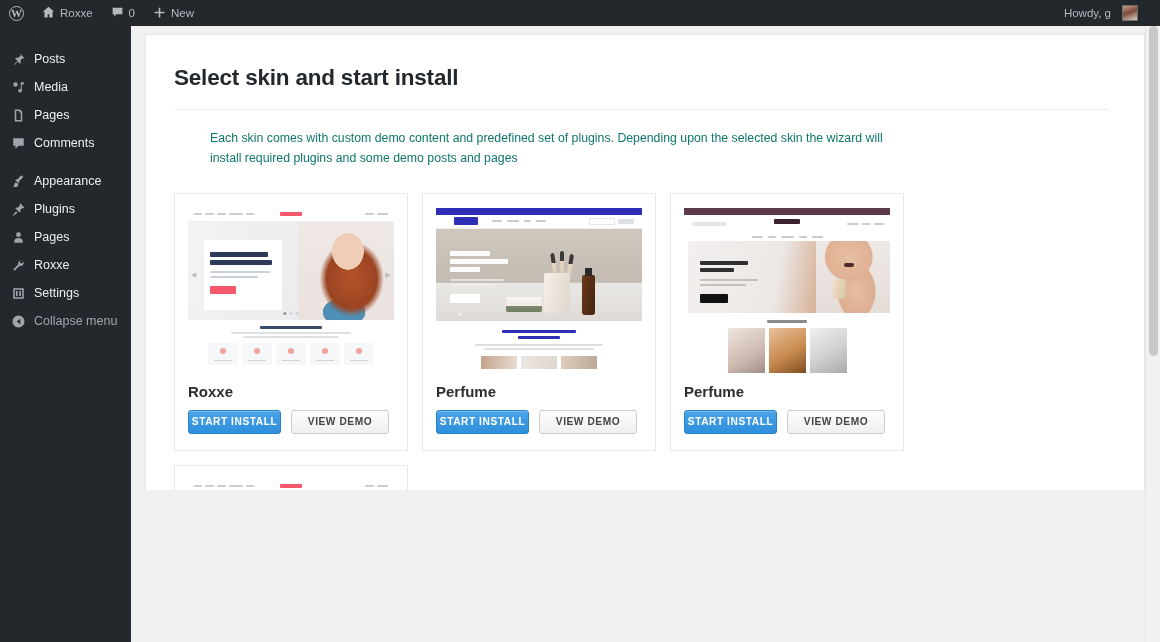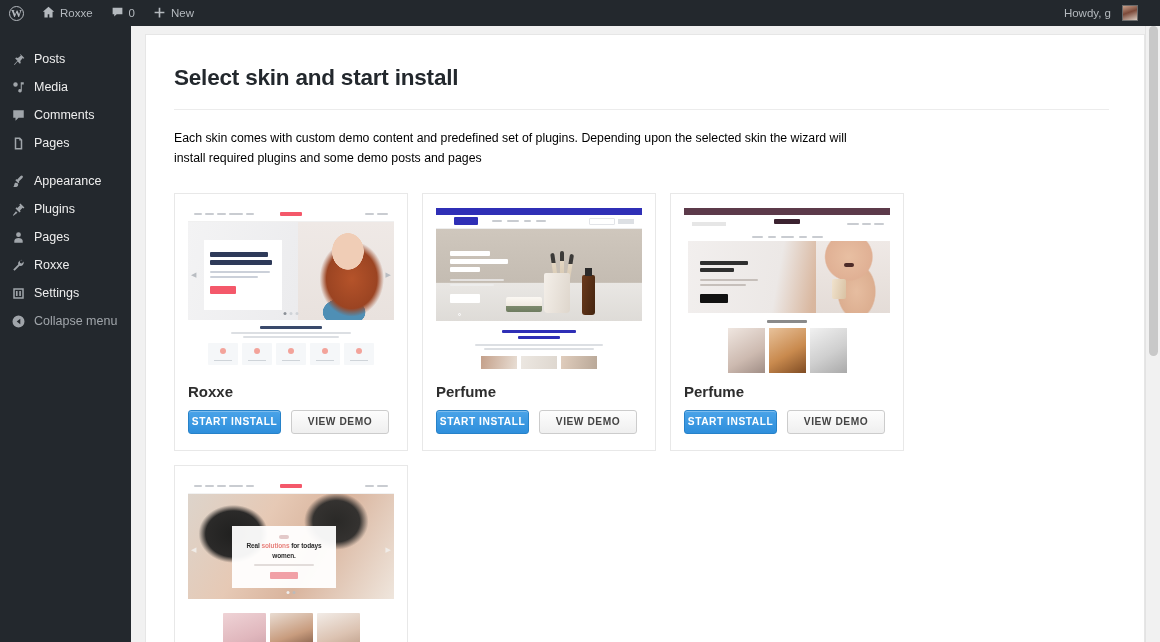--- a/index.html
+++ b/index.html
@@ -74,42 +74,43 @@
     margin-top: -8px;
     border-style: solid; border-width: 8px 0 8px 8px;
     border-color: transparent transparent transparent #0073aa;
   }
   .menu-item.collapse .mi-label { color: #a0a5aa; }
   .menu-item.collapse .mi-icon { color: #a0a5aa; }
 
   
   #content {
     position: absolute; top: 26px; left: 131px;
-    width: 1029px; height: 616px;
+    width: 1029px; height: 464px;
     background: #f1f1f1;
     overflow: hidden;
   }
   #panel {
     position: absolute; top: 8px; left: 14px;
     width: 1000px; min-height: 700px;
     background: #fff;
     border: 1px solid #e6e6e6;
     padding: 30px 28px 24px 28px;
   }
   .page-title {
     font-size: 22.5px; font-weight: 700; color: #23282d;
     letter-spacing: -0.2px;
   }
   .title-rule {
     margin-top: 18px; margin-bottom: 18px;
     height: 1px; background: #ececec; width: 935px;
   }
   .page-desc {
-    font-size: 12.3px; color: #000000; line-height: 1.65;
+    font-size: 12.3px; color: #0f766e; line-height: 1.65;
     max-width: 692px;
+    margin-left: 36px;
   }
 
   
   .skins-grid {
     margin-top: 24px;
     display: flex; flex-wrap: wrap;
     gap: 14px 14px;
     width: 750px;
   }
   .skin-card {
@@ -321,32 +322,32 @@
         <span class="mi-icon">
           <svg width="15" height="15" viewBox="0 0 20 20" fill="currentColor">
             <path d="M6 3a3 3 0 100 6 3 3 0 000-6zm7 0v9.2a2.4 2.4 0 101.4 2.2V6h2.6V3H13z"></path>
           </svg>
         </span>
         <span class="mi-label">Media</span>
       </div>
       <div class="menu-item">
         <span class="mi-icon">
           <svg width="15" height="15" viewBox="0 0 20 20" fill="currentColor">
+            <path d="M5 2h7l3 3v13H5V2zm2 2v12h6V6h-2V4H7z"></path>
+          </svg>
+        </span>
+        <span class="mi-label">Pages</span>
+      </div>
+      <div class="menu-item">
+        <span class="mi-icon">
+          <svg width="15" height="15" viewBox="0 0 20 20" fill="currentColor">
             <path d="M3 3h14v10h-7l-4 4v-4H3V3z"></path>
           </svg>
         </span>
         <span class="mi-label">Comments</span>
-      </div>
-      <div class="menu-item">
-        <span class="mi-icon">
-          <svg width="15" height="15" viewBox="0 0 20 20" fill="currentColor">
-            <path d="M5 2h7l3 3v13H5V2zm2 2v12h6V6h-2V4H7z"></path>
-          </svg>
-        </span>
-        <span class="mi-label">Pages</span>
       </div>
       <div class="menu-gap"></div>
       <div class="menu-item">
         <span class="mi-icon">
           <svg width="15" height="15" viewBox="0 0 20 20" fill="currentColor">
             <path d="M15.6 2.8a2 2 0 00-2.8 0L8 7.6l-.8-.8-1.4 1.4 4 4 1.4-1.4-.8-.8 4.8-4.8a2 2 0 00.4-2.4zM5.4 11.6C4.2 12.8 4.6 16 3 17c2.8 1 5.6.2 6.4-1.8.6-1.4-.2-2.8-1.4-3.2-.9-.3-1.9-.2-2.6-.4z"></path>
           </svg>
         </span>
         <span class="mi-label">Appearance</span>
       </div>

